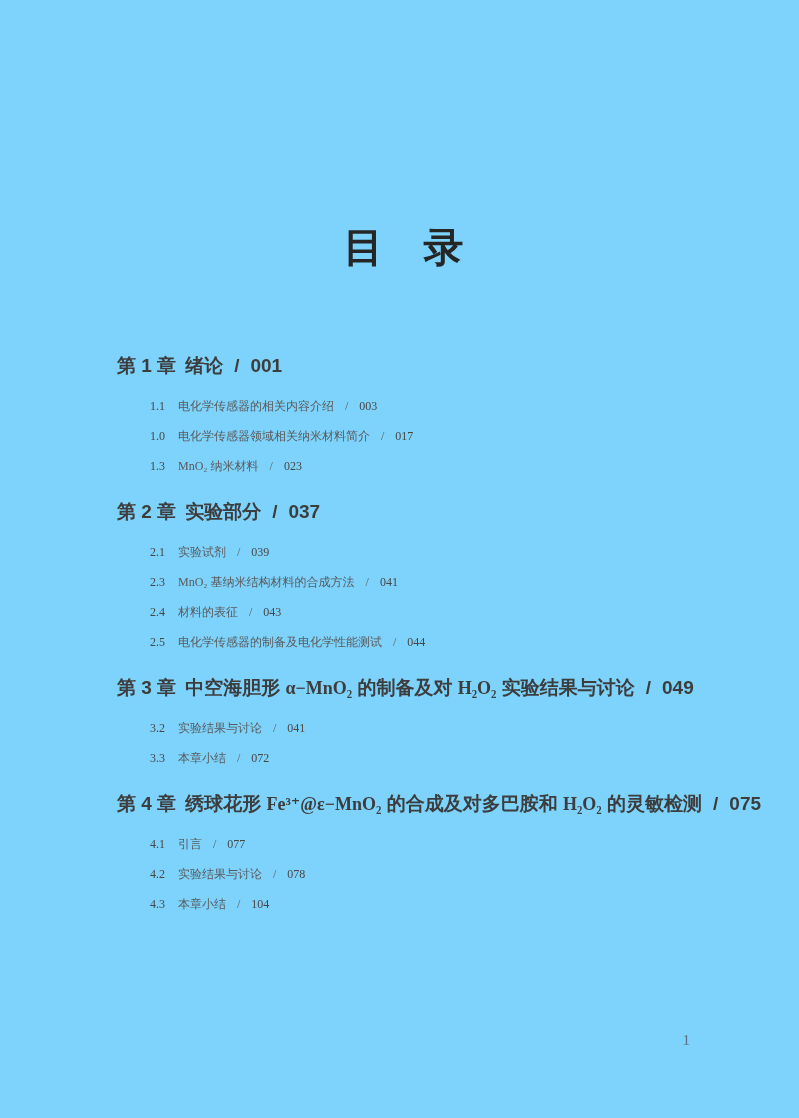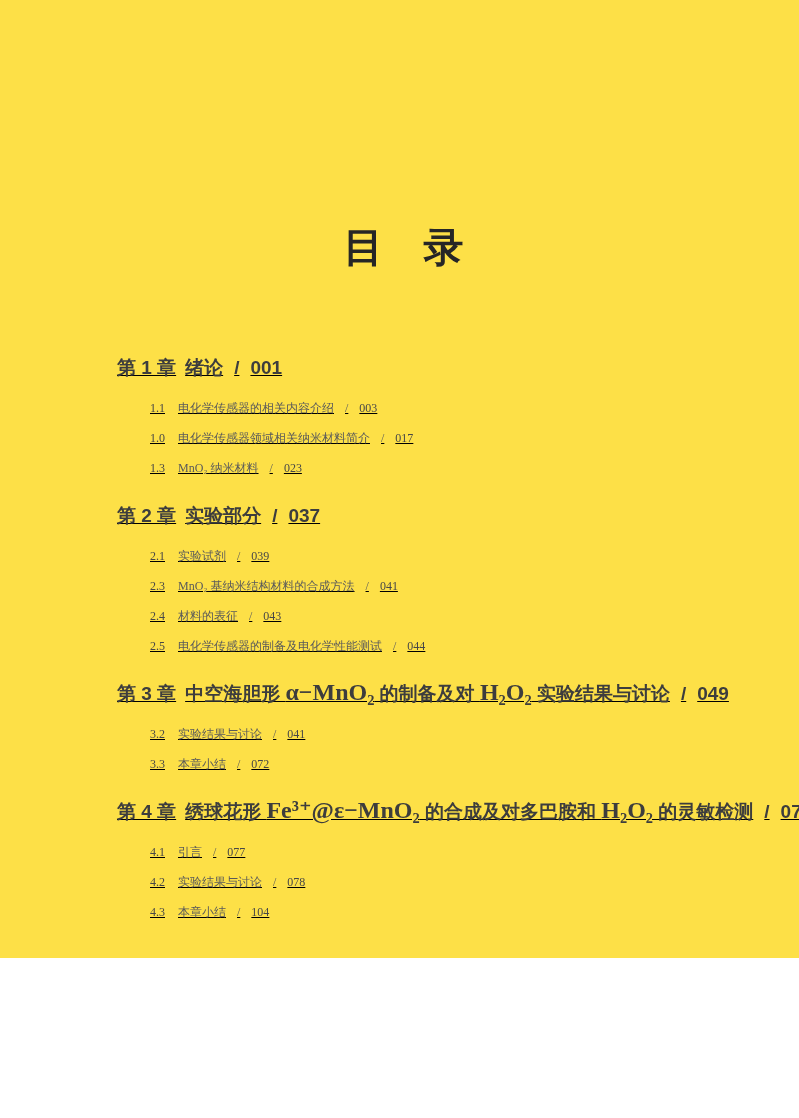--- a/index.html
+++ b/index.html
@@ -1,54 +1,54 @@
 <!DOCTYPE html>
 <html><head>
 <meta charset="utf-8">
 <style>
   * { margin: 0; padding: 0; box-sizing: border-box; }
   html, body { background: #ffffff; }
   .page {
     position: relative;
     width: 799px;
-    height: 958px;
-    background: #fde047;
+    height: 1118px;
+    background: #7dd3fc;
     overflow: hidden;
     font-family: "Liberation Sans", "DejaVu Sans", sans-serif;
   }
   .content {
     position: absolute;
     left: 117px;
     top: 0;
     width: 573px;
   }
   .doc-title {
     padding-top: 227px;
     text-align: center;
     font-family: "Liberation Serif", "DejaVu Serif", serif;
     font-weight: bold;
     font-size: 40px;
     line-height: 41px;
     color: #262626;
   }
-  .toc { padding-top: 83px; text-decoration: underline; }
+  .toc { padding-top: 83px; }
   .chapter + .chapter { margin-top: 16px; }
   .chapter-heading {
     line-height: 30px;
     font-size: 19px;
     font-weight: bold;
     color: #3d3d3d;
     margin-bottom: 10px;
     white-space: nowrap;
     font-family: "Liberation Sans", "DejaVu Sans", sans-serif;
   }
   .chapter-heading .label { margin-right: 9px; }
   .chapter-heading .lat {
     font-family: "Liberation Serif", "DejaVu Serif", "DejaVu Sans", serif;
-    font-size: 24px;
+    font-size: 18px;
   }
   .sep { margin: 0 11px; }
   .chapter-items { padding-left: 33px; }
   .toc-item {
     line-height: 30px;
     font-size: 12px;
     color: #5a5a5a;
     white-space: nowrap;
     font-family: "Liberation Serif", "DejaVu Serif", "DejaVu Sans", serif;
   }

